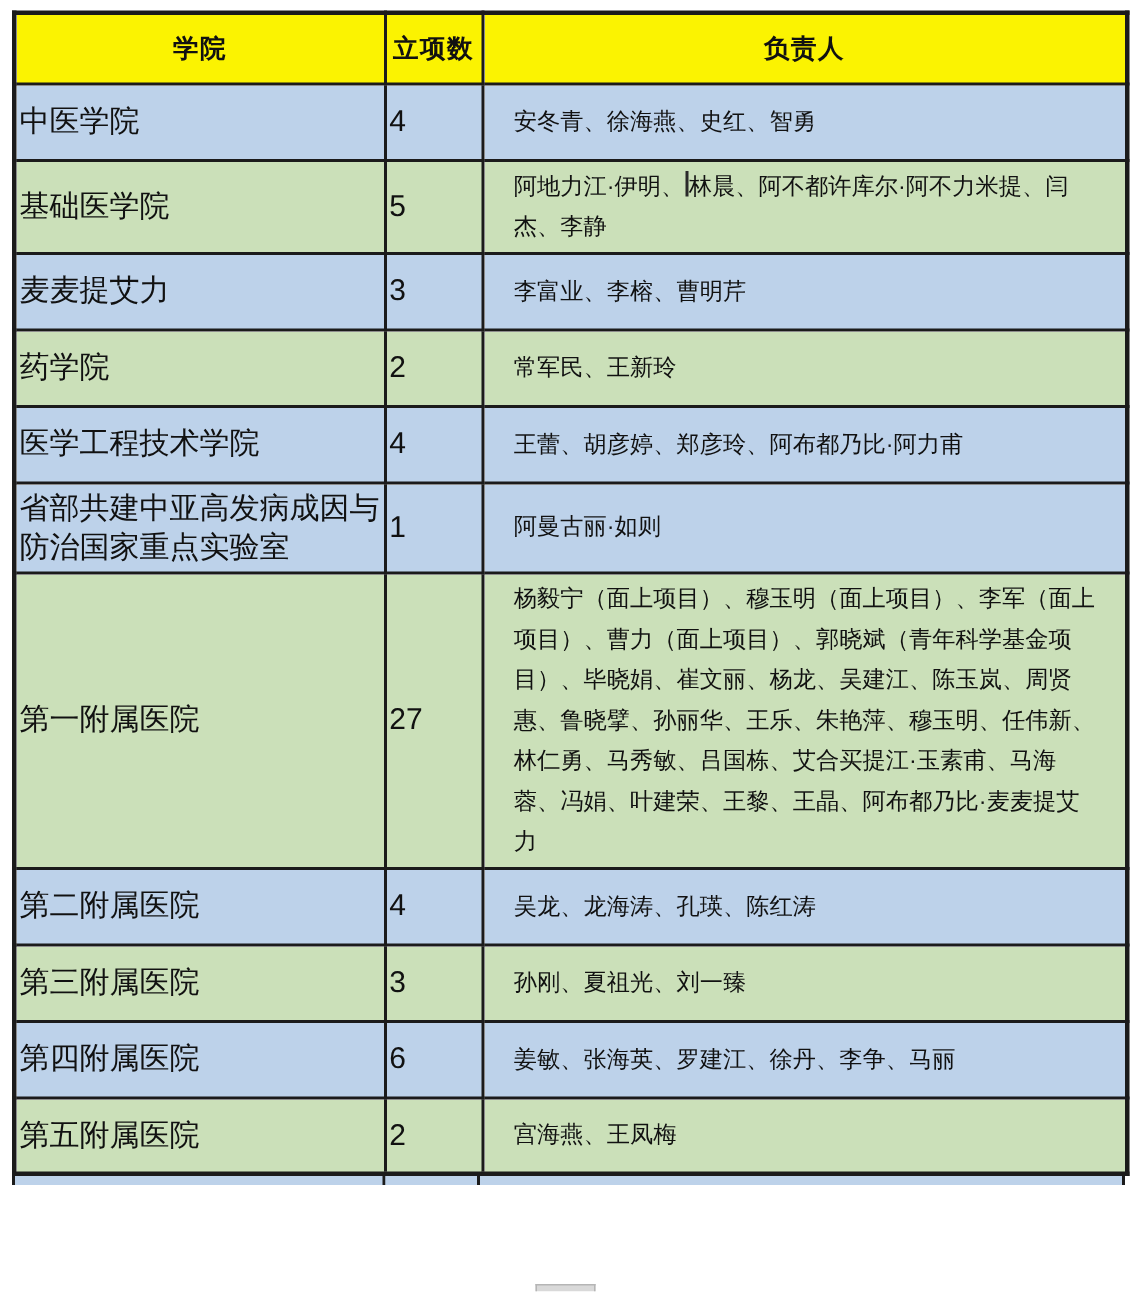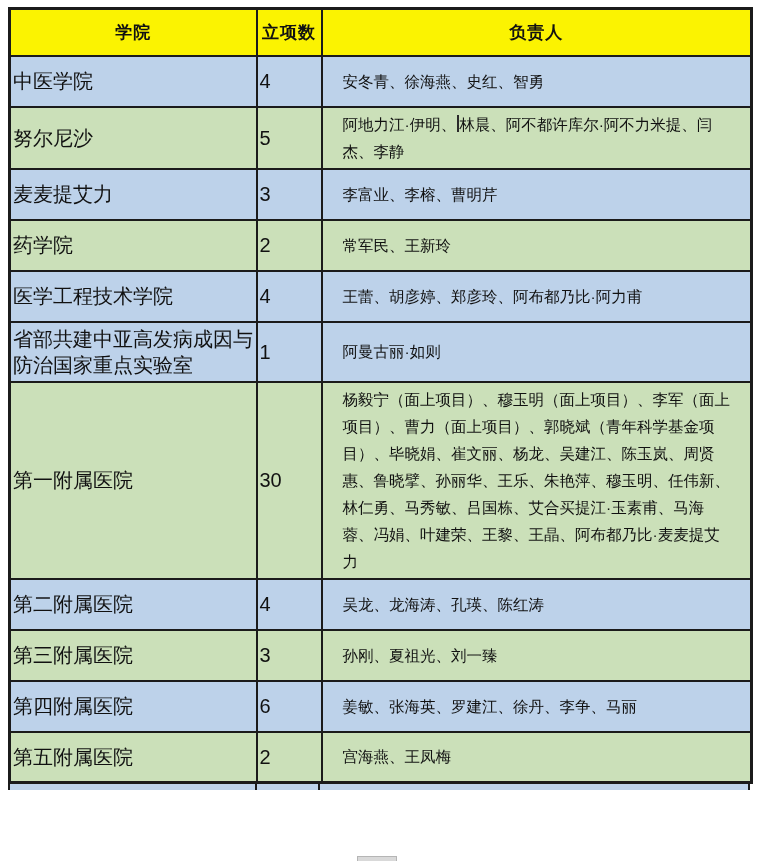--- a/index.html
+++ b/index.html
@@ -106,21 +106,21 @@
           <th>负责人</th>
         </tr>
     </thead>
     <tbody>
         <tr class="row-blue">
           <td class="college-cell">中医学院</td>
           <td class="count-cell">4</td>
           <td class="persons-cell">安冬青、徐海燕、史红、智勇</td>
         </tr>
         <tr class="row-green">
-          <td class="college-cell">努尔尼沙</td>
+          <td class="college-cell">基础医学院</td>
           <td class="count-cell">5</td>
           <td class="persons-cell"><span>阿地力江·伊明、</span><span class="caret"></span><span>林晨、阿不都许库尔·阿不力米提、闫杰、李静</span></td>
         </tr>
         <tr class="row-blue">
           <td class="college-cell">麦麦提艾力</td>
           <td class="count-cell">3</td>
           <td class="persons-cell">李富业、李榕、曹明芹</td>
         </tr>
         <tr class="row-green">
           <td class="college-cell">药学院</td>
@@ -132,21 +132,21 @@
           <td class="count-cell">4</td>
           <td class="persons-cell">王蕾、胡彦婷、郑彦玲、阿布都乃比·阿力甫</td>
         </tr>
         <tr class="row-blue">
           <td class="college-cell">省部共建中亚高发病成因与防治国家重点实验室</td>
           <td class="count-cell">1</td>
           <td class="persons-cell">阿曼古丽·如则</td>
         </tr>
         <tr class="row-green">
           <td class="college-cell">第一附属医院</td>
-          <td class="count-cell">30</td>
+          <td class="count-cell">27</td>
           <td class="persons-cell">杨毅宁（面上项目）、穆玉明（面上项目）、李军（面上项目）、曹力（面上项目）、郭晓斌（青年科学基金项目）、毕晓娟、崔文丽、杨龙、吴建江、陈玉岚、周贤惠、鲁晓擘、孙丽华、王乐、朱艳萍、穆玉明、任伟新、林仁勇、马秀敏、吕国栋、艾合买提江·玉素甫、马海蓉、冯娟、叶建荣、王黎、王晶、阿布都乃比·麦麦提艾力</td>
         </tr>
         <tr class="row-blue">
           <td class="college-cell">第二附属医院</td>
           <td class="count-cell">4</td>
           <td class="persons-cell">吴龙、龙海涛、孔瑛、陈红涛</td>
         </tr>
         <tr class="row-green">
           <td class="college-cell">第三附属医院</td>
           <td class="count-cell">3</td>

